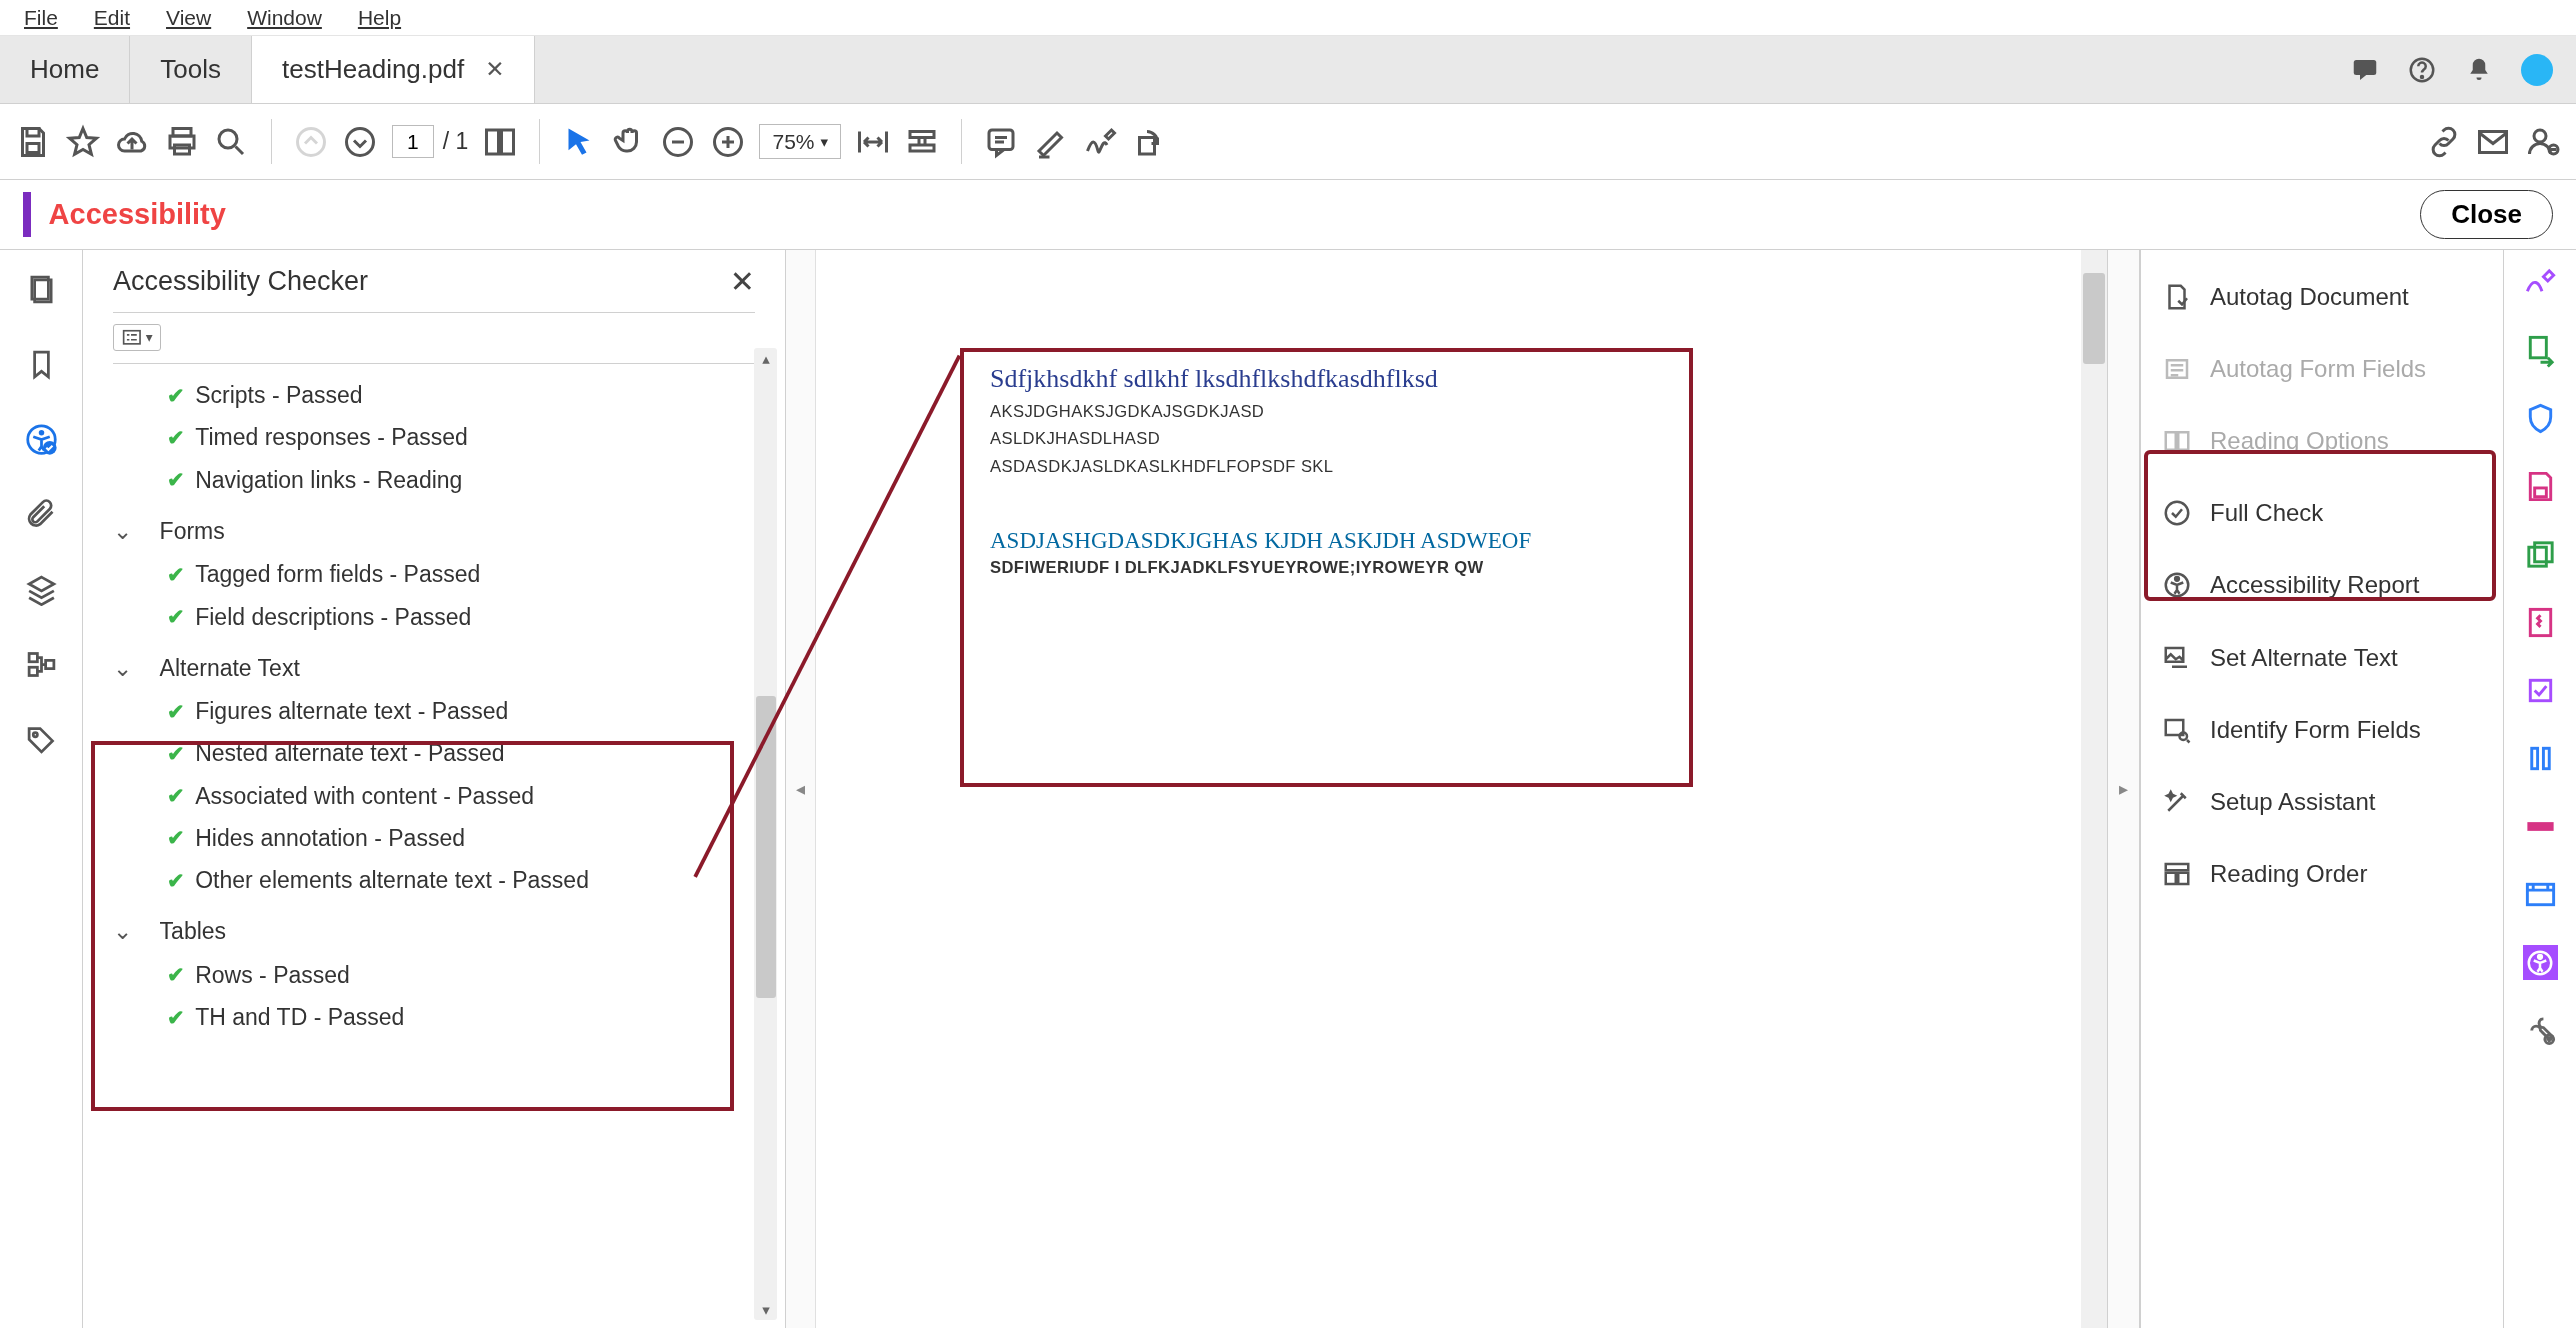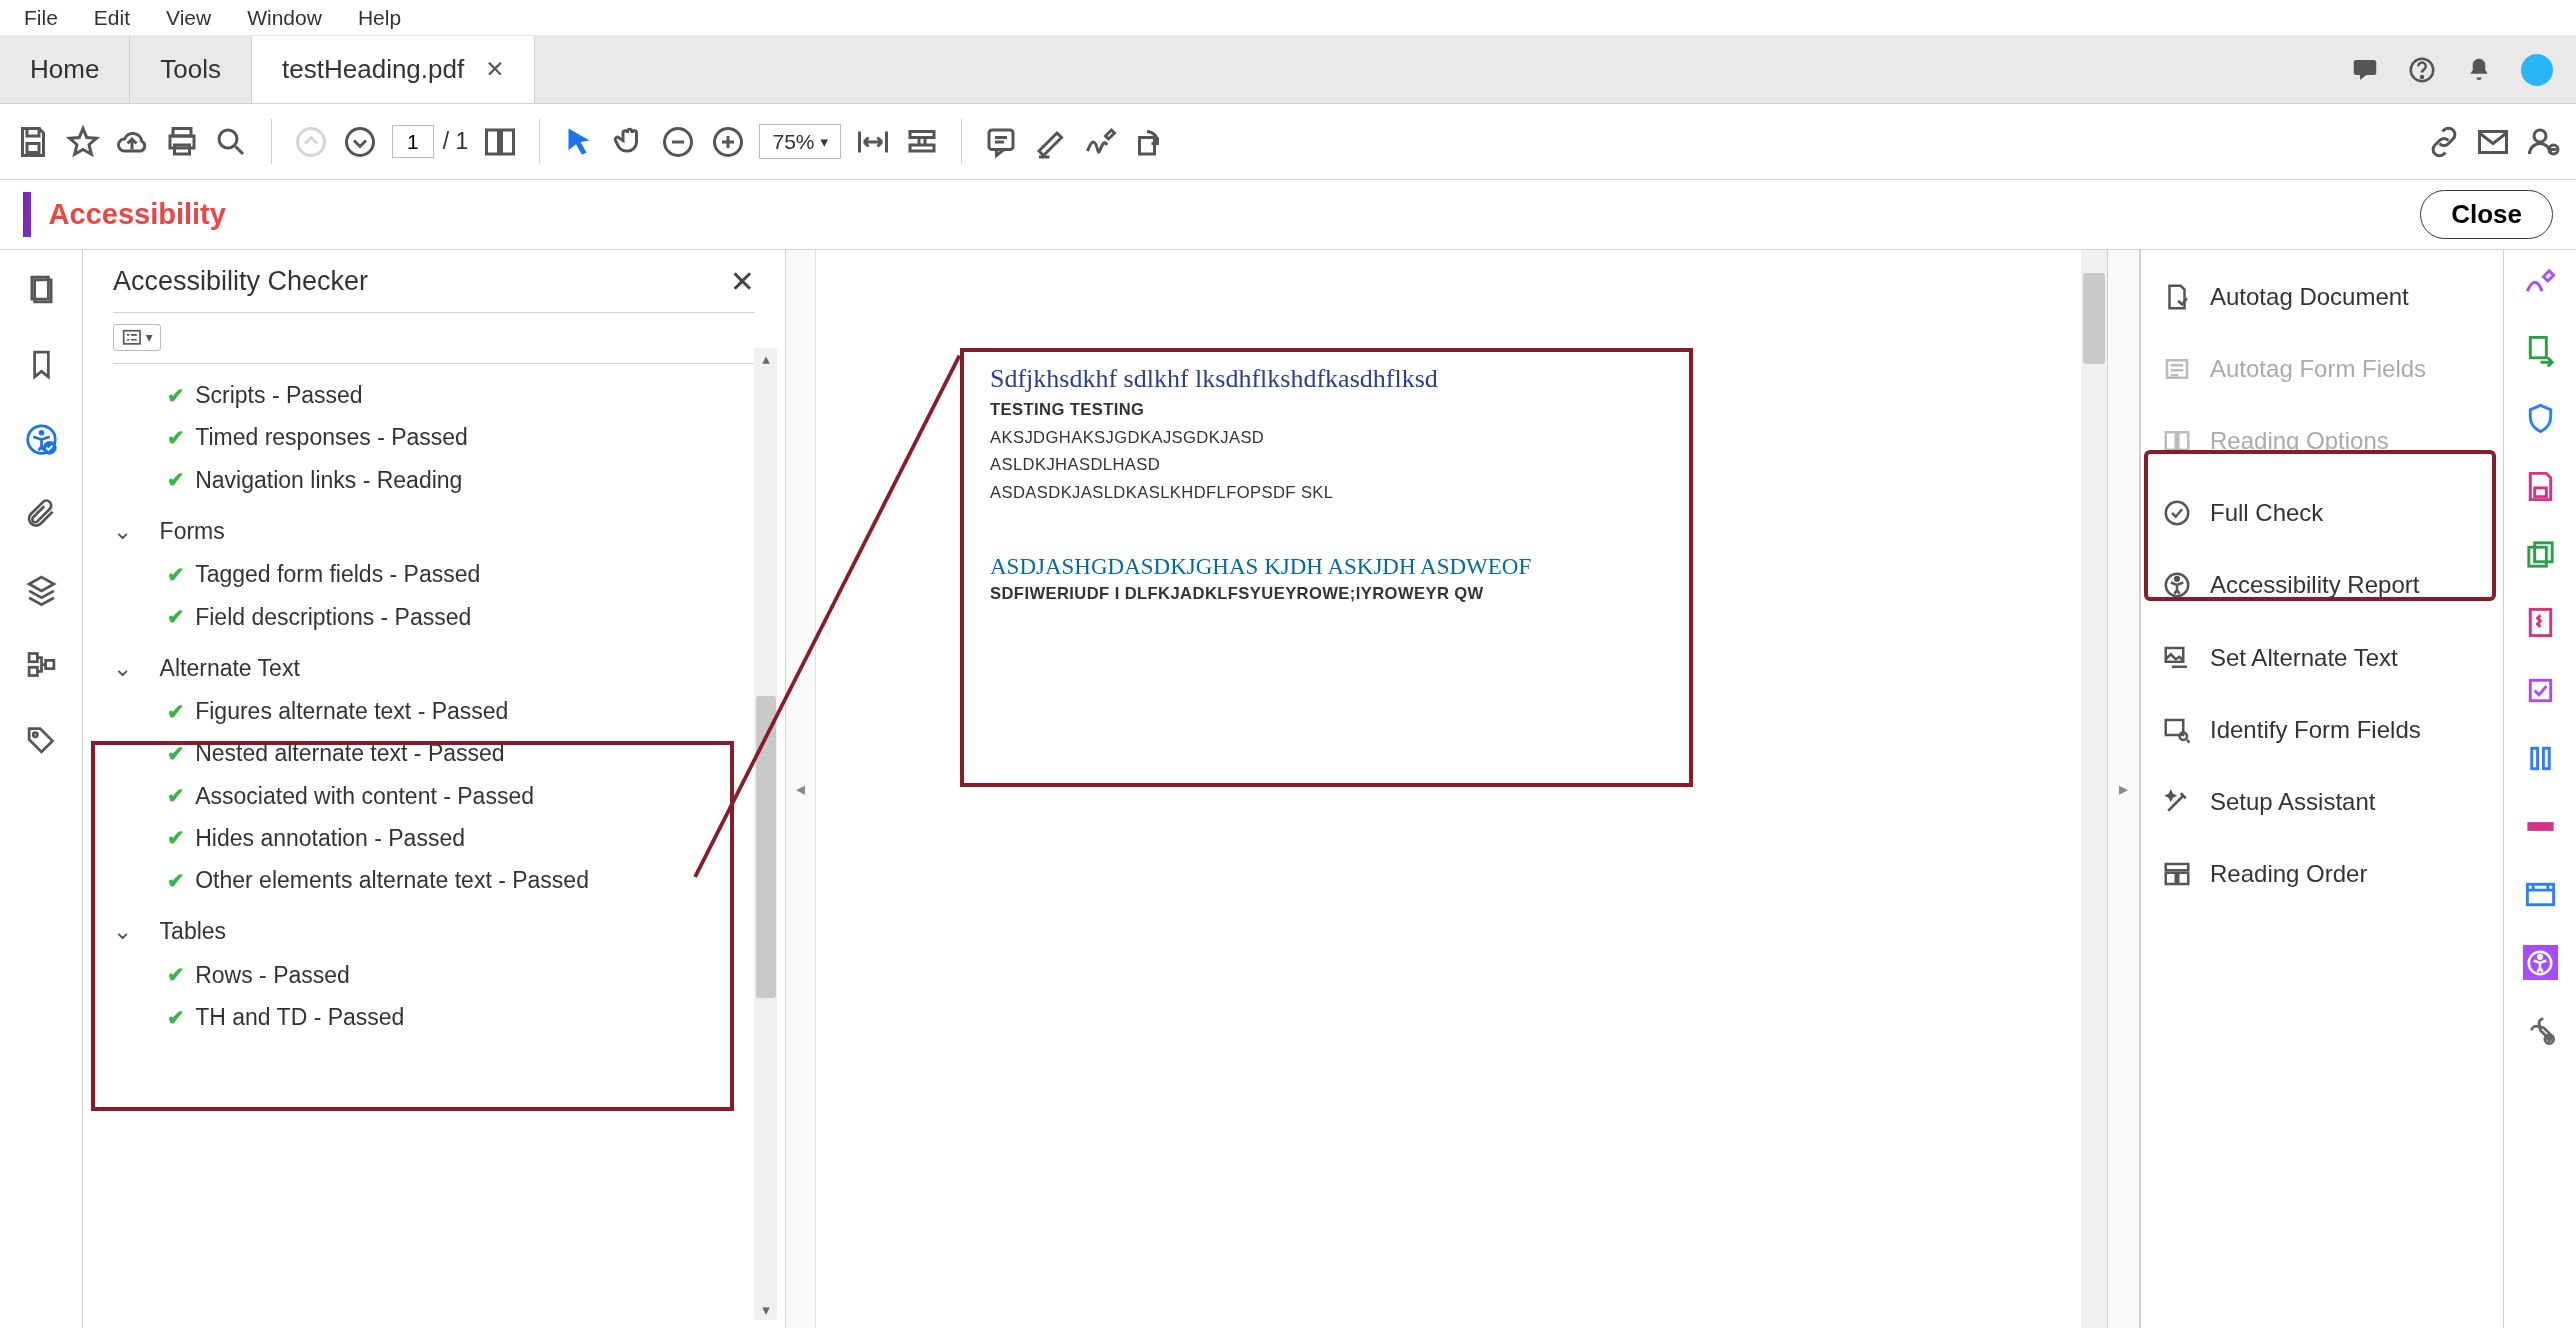--- a/index.html
+++ b/index.html
@@ -1,20 +1,20 @@
 <!DOCTYPE html>
 <html style="font-size:12px"><head>
 <meta charset="utf-8">
 <style>
   * { box-sizing: border-box; margin: 0; padding: 0; font-family: "Segoe UI", Arial, sans-serif; }
   body { width: 2576px; height: 1328px; transform-origin: top left; background: #fff; color: #333; font-size: 21px; overflow: hidden; }
 
   
   .menubar { display: flex; align-items: center; height: 36px; padding: 0 6px; background: #fff; border-bottom: 0.8px solid #e5e5e5; font-size: 21px; }
-  .menubar span { padding: 3px 18px; cursor: default; }
+  .menubar span { padding: 3px 18px; cursor: default; text-decoration: underline; }
 
   
   .tabrow { display: flex; align-items: stretch; height: 68px; background: #e9e9e9; border-bottom: 0.8px solid #d0d0d0; position: relative; }
   .tabrow .tab { display: flex; align-items: center; padding: 0 30px; font-size: 26px; color: #333; border-right: 0.8px solid #d0d0d0; }
   .tabrow .tab.active { background: #fff; }
   .tabrow .tab .close { margin-left: 21px; font-size: 23px; color: #555; }
   .tabrow .spacer { flex: 1; }
   .tabrow .right-icons { display: flex; align-items: center; gap: 27px; padding: 0 23px; }
   .top-icon { width: 30px; height: 30px; display: flex; align-items: center; justify-content: center; color: #555; }
   .avatar { width: 32px; height: 32px; border-radius: 50%; background: #29b6f6; }
@@ -456,21 +456,20 @@
   </div>
 
   <div class="doc-gutter" style="position:relative; width:30px; border-right:0.8px solid #e0e0e0;">
      <span class="tri">◂</span>
   </div>
 
   <div class="docarea">
     <div class="doc-page">
       <div style="padding: 23px 38px;">
         <div class="doc-h1">Sdfjkhsdkhf sdlkhf lksdhflkshdfkasdhflksd</div>
-        <div class="doc-b">TESTING TESTING</div>
         <div class="doc-l">AKSJDGHAKSJGDKAJSGDKJASD</div>
         <div class="doc-l">ASLDKJHASDLHASD</div>
         <div class="doc-l">ASDASDKJASLDKASLKHDFLFOPSDF SKL</div>
         <div class="doc-h2">ASDJASHGDASDKJGHAS KJDH ASKJDH ASDWEOF</div>
         <div class="doc-b">SDFIWERIUDF I DLFKJADKLFSYUEYROWE;IYROWEYR QW</div>
       </div>
     </div>
     <div class="doc-frame"></div>
     <div class="doc-scroll">
         <div class="thumb"></div>

